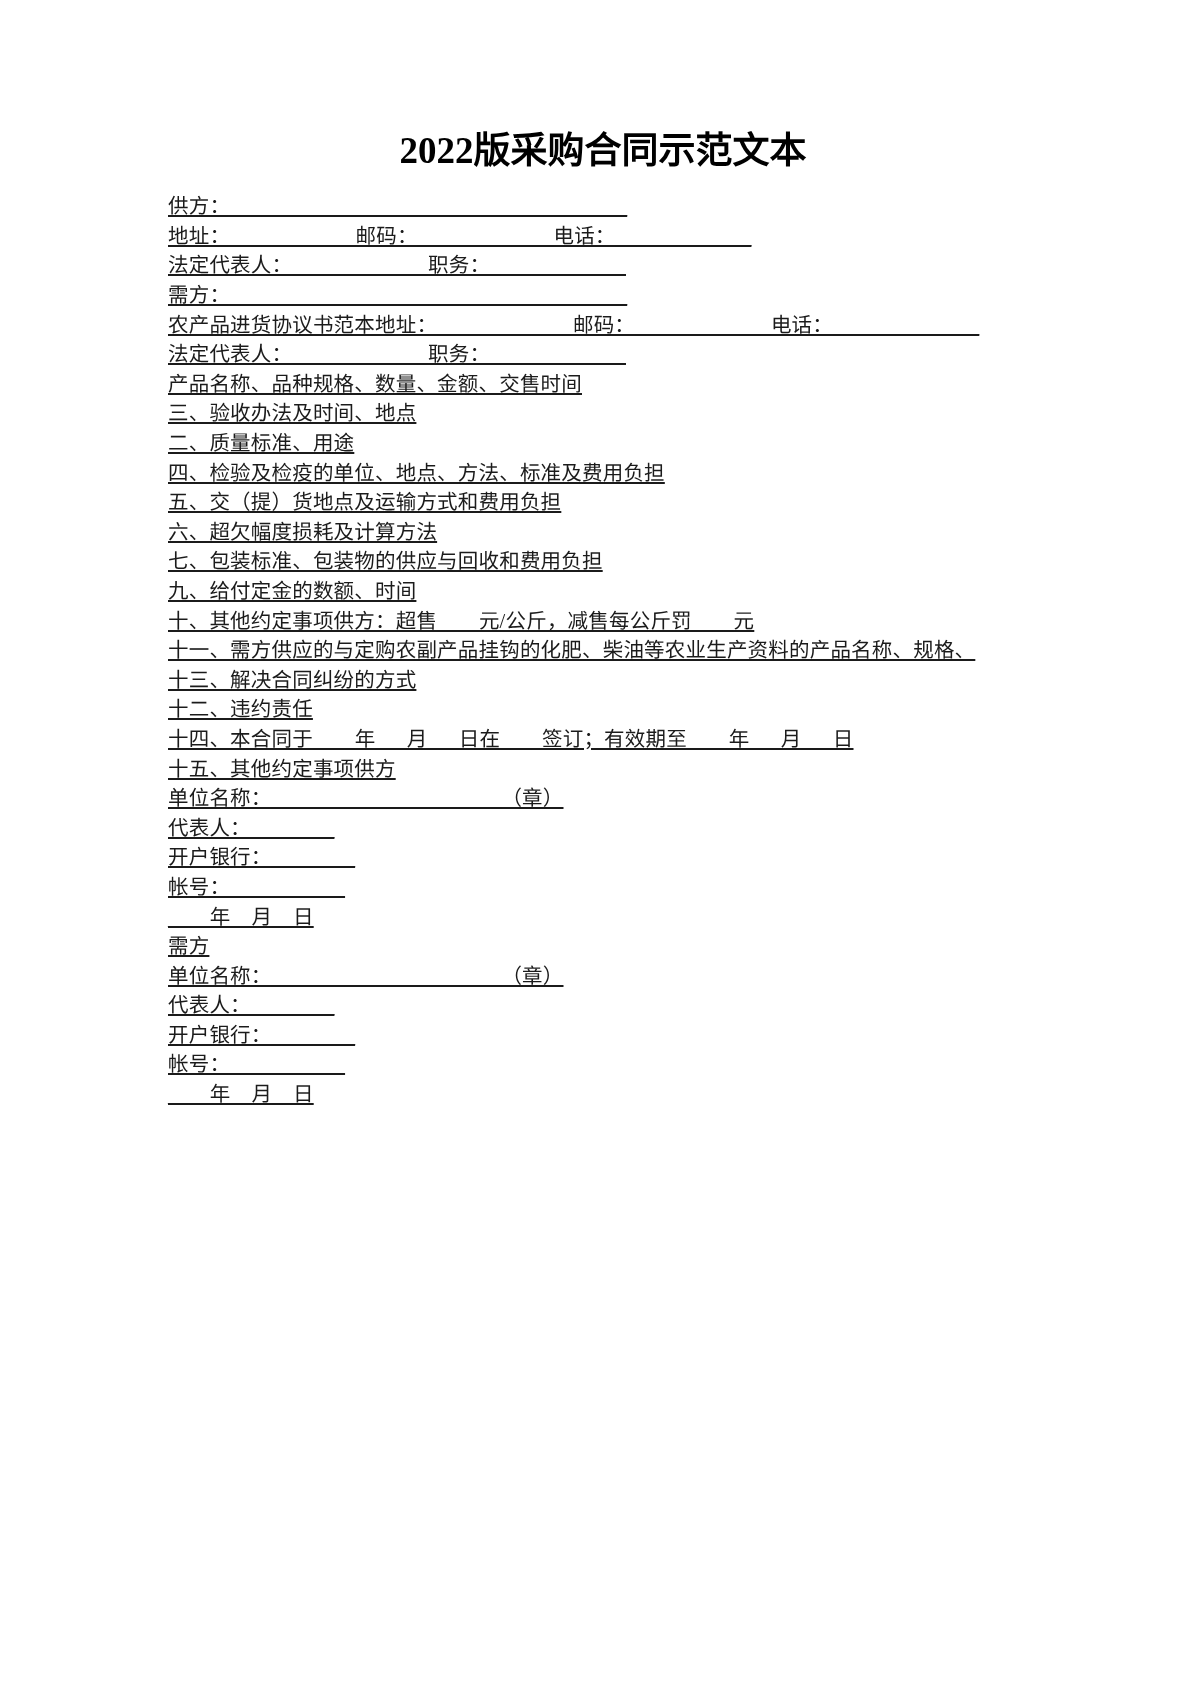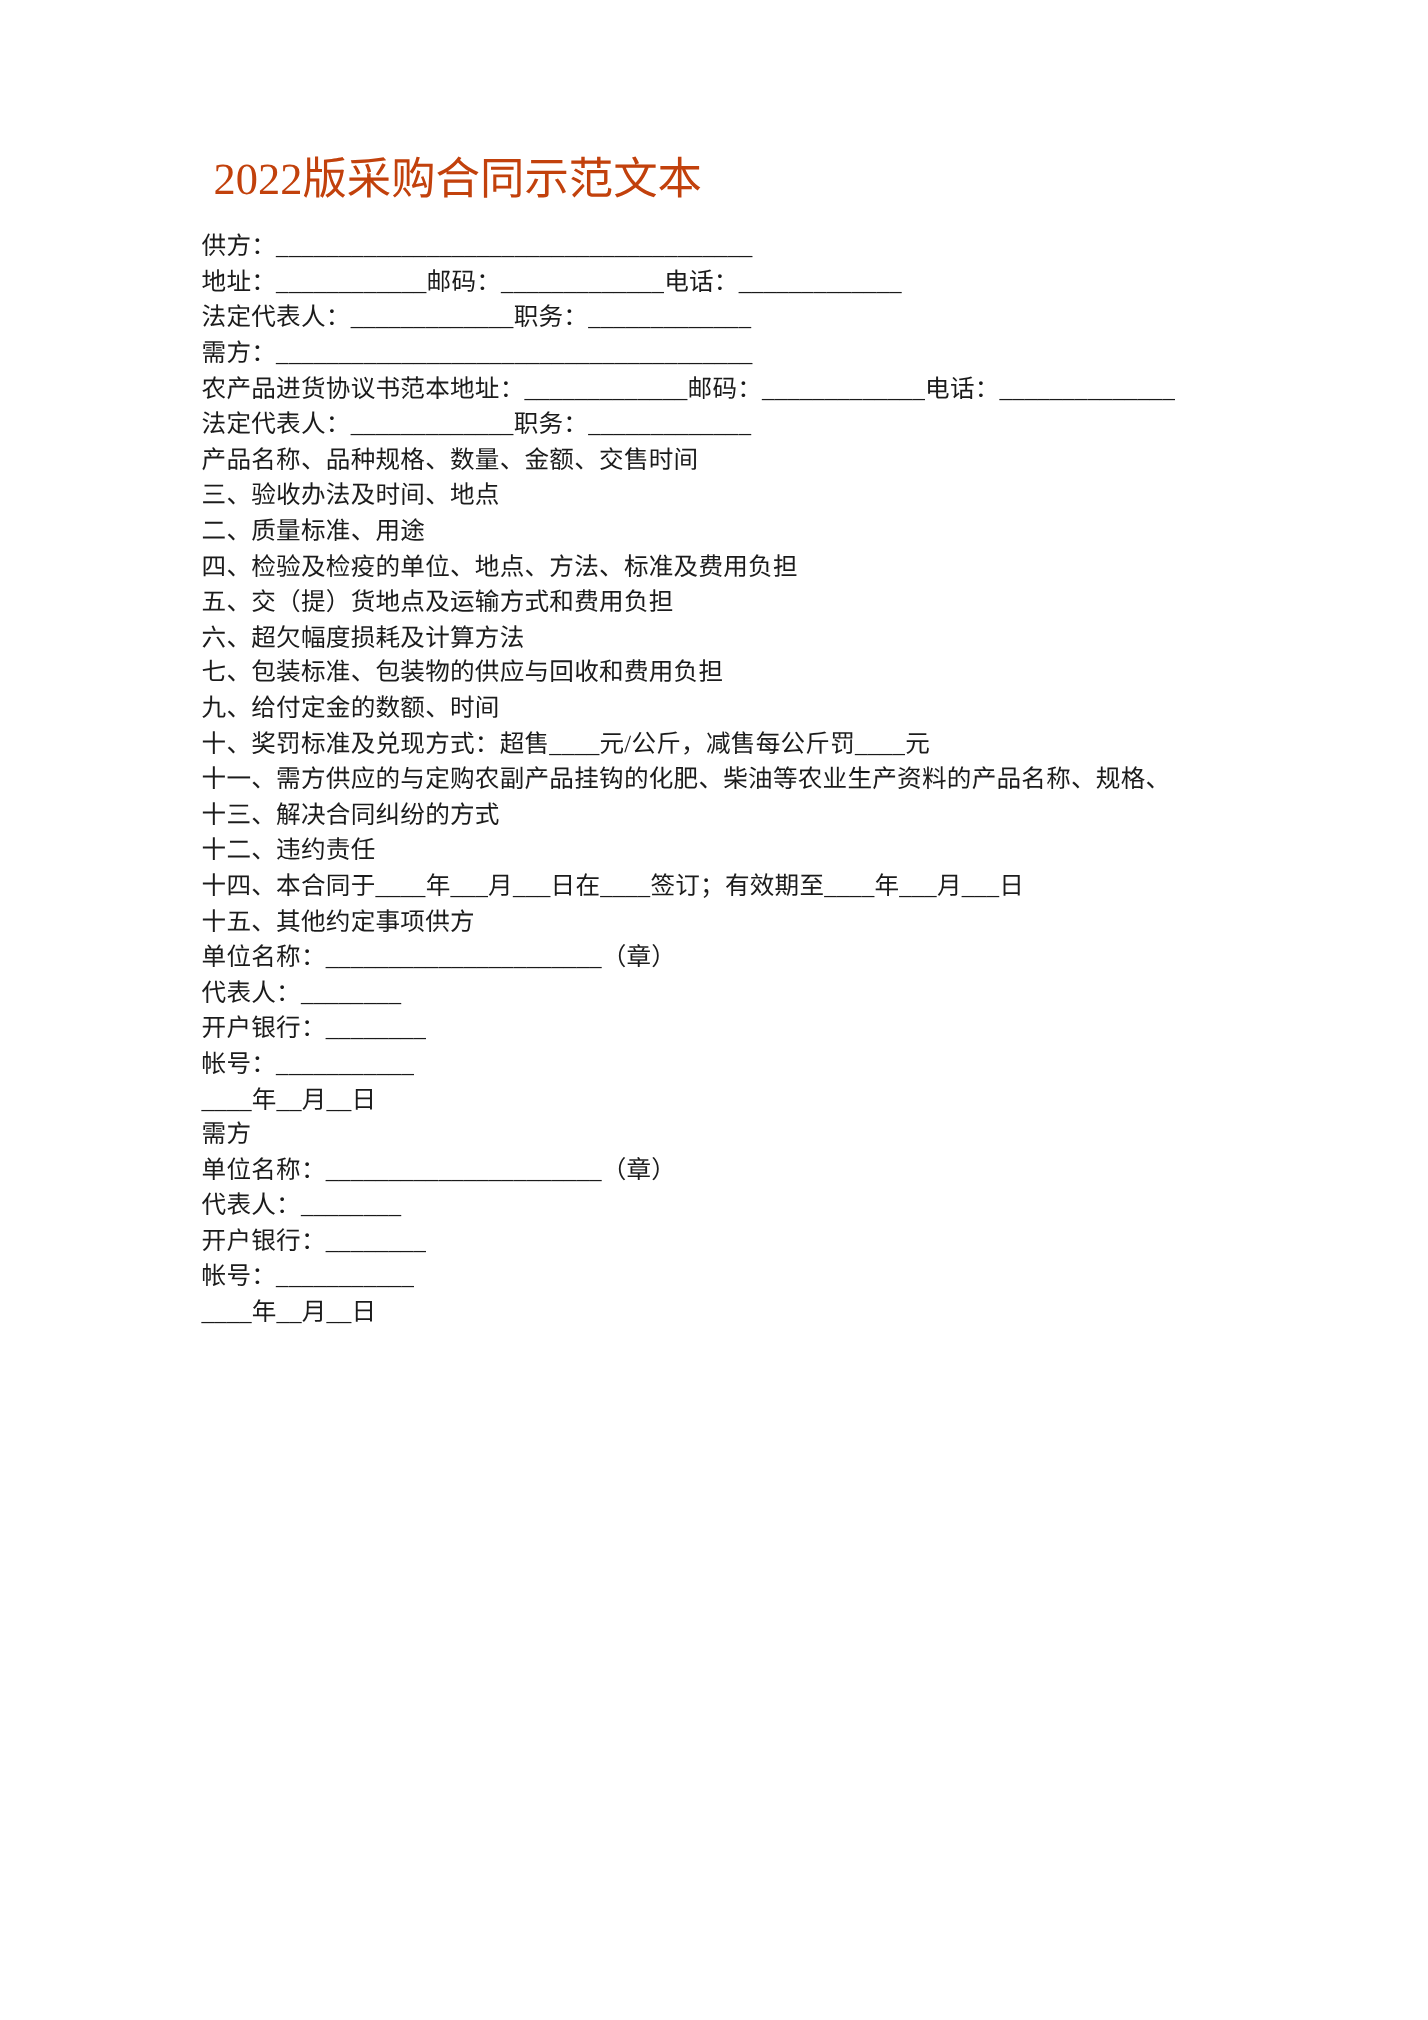--- a/index.html
+++ b/index.html
@@ -18,37 +18,39 @@
     box-sizing: border-box;
   }
   .content {
     position: absolute;
     left: 168px;
     top: 128px;
     width: 860px;
   }
   .doc-title {
     font-family: "Liberation Serif", "DejaVu Serif", serif;
-    font-weight: normal;
+    font-weight: bold;
     font-size: 37px;
     line-height: 1.25;
-    color: #c2410c;
+    color: #000000;
+    text-align: center;
     letter-spacing: 0px;
     margin: 0 0 18px 0;
     padding-left: 10px;
   }
   .line {
     font-family: "Liberation Serif", "DejaVu Serif", serif;
     font-size: 20.5px;
     line-height: 29.6px;
     color: #1b1b1b;
     white-space: pre-wrap;
     word-break: break-all;
     margin: 0;
     letter-spacing: 0.2px;
+    text-decoration: underline;
   }
   .line.wrapline {
     text-indent: 0;
   }
 </style>
 </head>
 <body>
 
 <div class="page">
   <div class="content">
@@ -63,21 +65,21 @@
       <p class="line">农产品进货协议书范本地址：_____________邮码：_____________电话：______________</p>
       <p class="line">法定代表人：_____________职务：_____________</p>
       <p class="line">产品名称、品种规格、数量、金额、交售时间</p>
       <p class="line">三、验收办法及时间、地点</p>
       <p class="line">二、质量标准、用途</p>
       <p class="line">四、检验及检疫的单位、地点、方法、标准及费用负担</p>
       <p class="line">五、交（提）货地点及运输方式和费用负担</p>
       <p class="line">六、超欠幅度损耗及计算方法</p>
       <p class="line">七、包装标准、包装物的供应与回收和费用负担</p>
       <p class="line">九、给付定金的数额、时间</p>
-      <p class="line">十、奖罚标准及兑现方式：超售____元/公斤，减售每公斤罚____元</p>
+      <p class="line">十、其他约定事项供方：超售____元/公斤，减售每公斤罚____元</p>
       <p class="line">十一、需方供应的与定购农副产品挂钩的化肥、柴油等农业生产资料的产品名称、规格、</p>
       <p class="line">十三、解决合同纠纷的方式</p>
       <p class="line">十二、违约责任</p>
       <p class="line">十四、本合同于____年___月___日在____签订；有效期至____年___月___日</p>
       <p class="line">十五、其他约定事项供方</p>
       <p class="line">单位名称：______________________（章）</p>
       <p class="line">代表人：________</p>
       <p class="line">开户银行：________</p>
       <p class="line">帐号：___________</p>
       <p class="line">____年__月__日</p>

